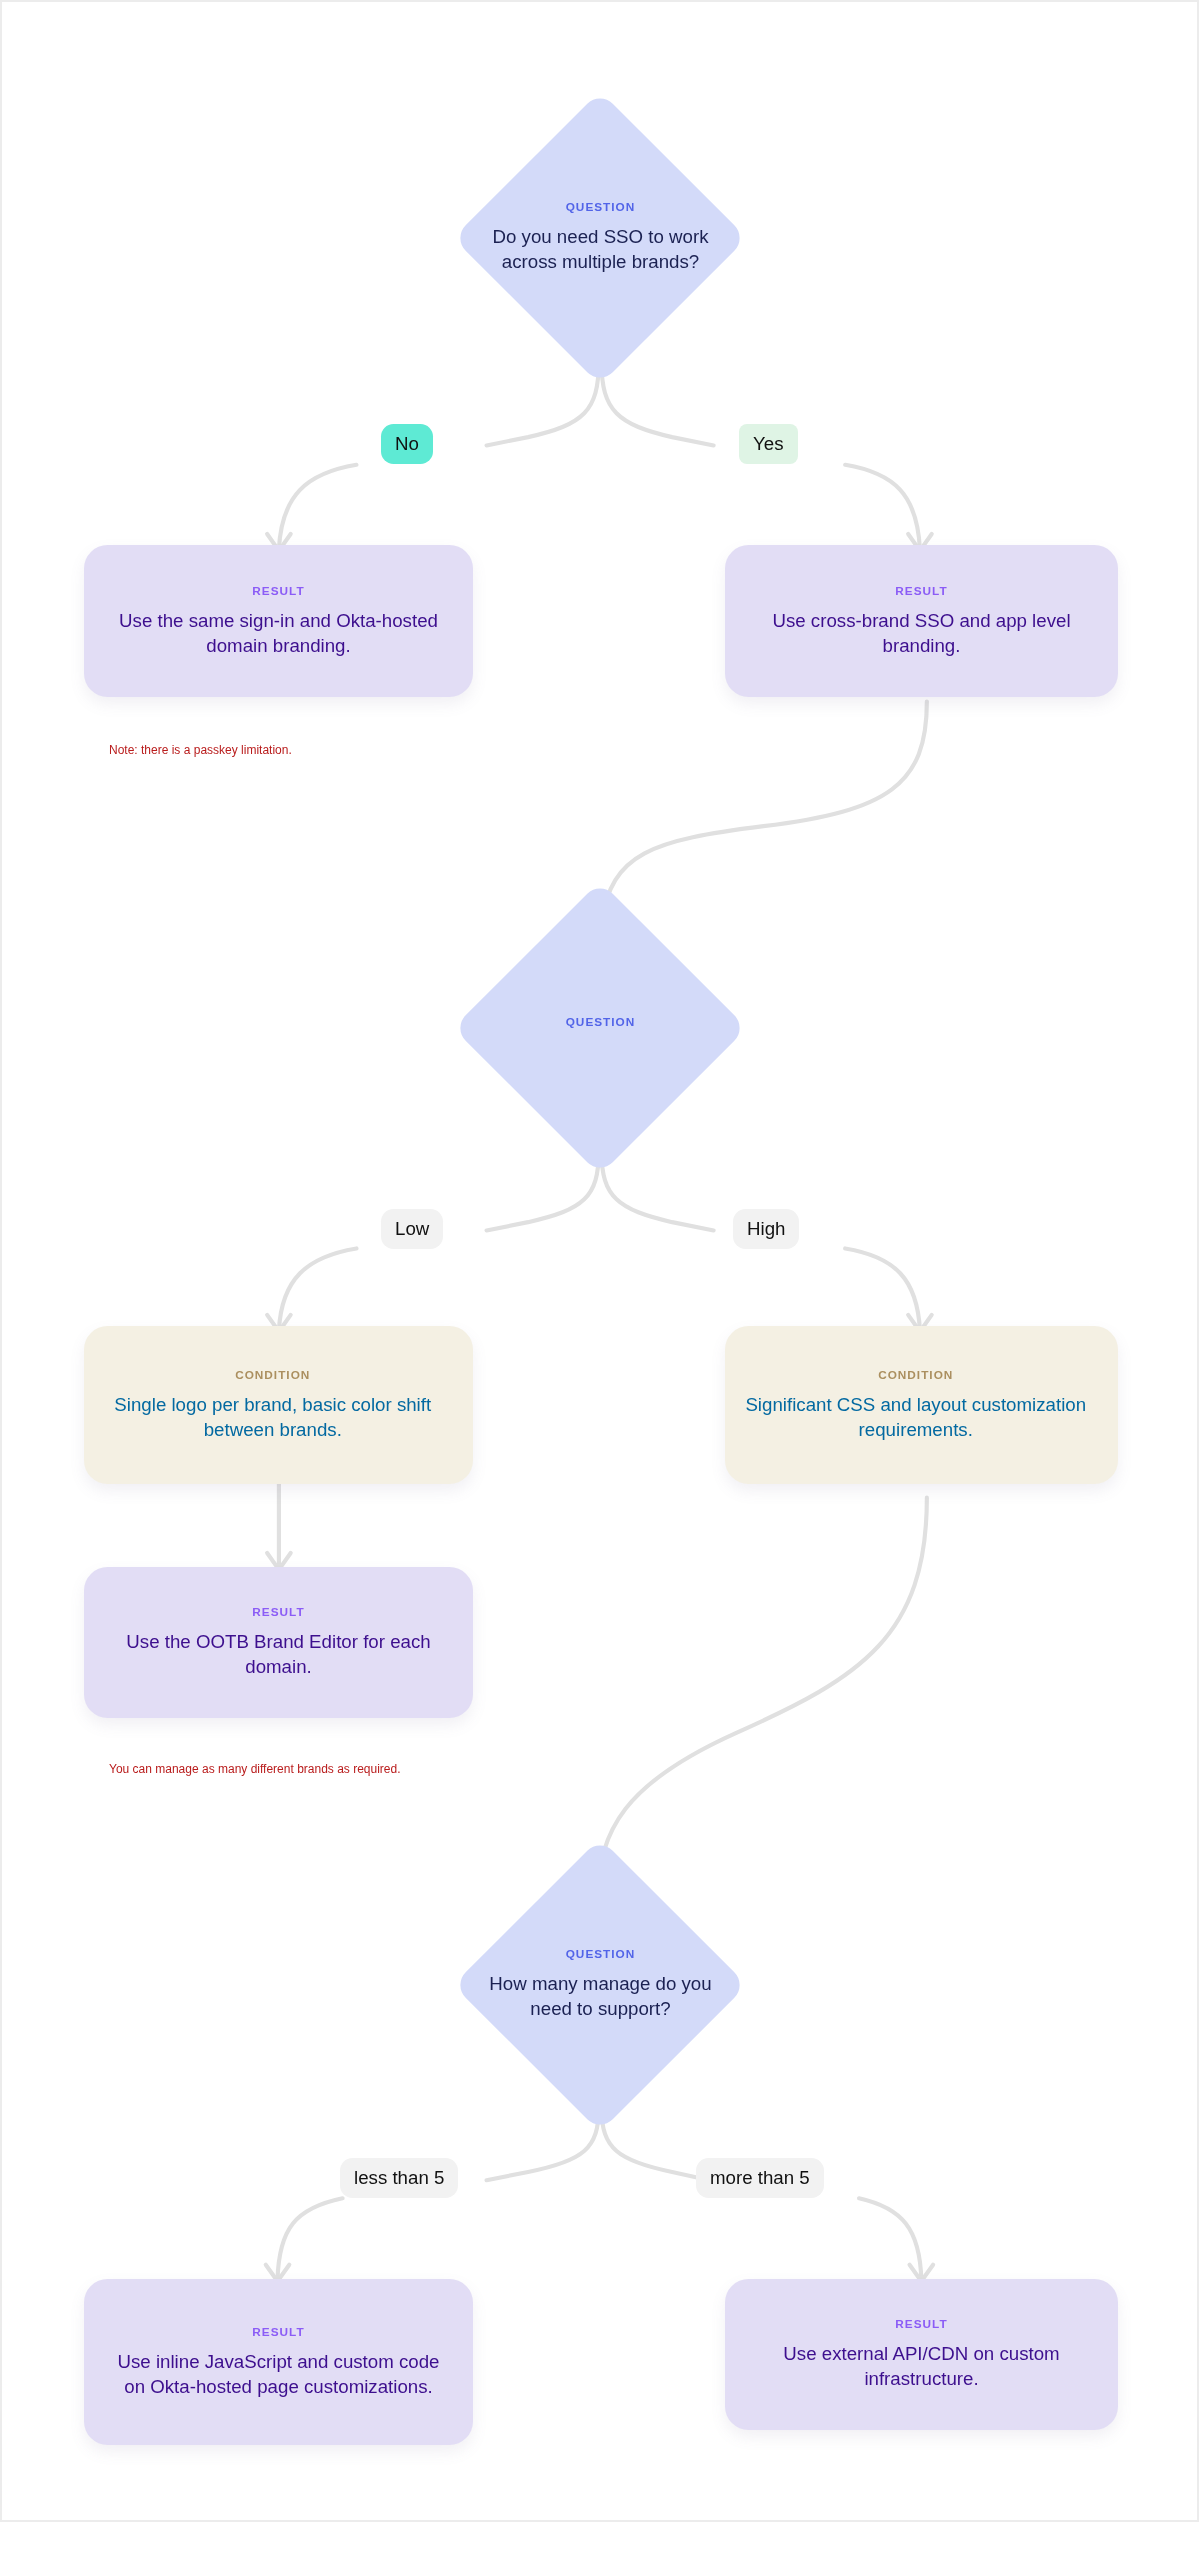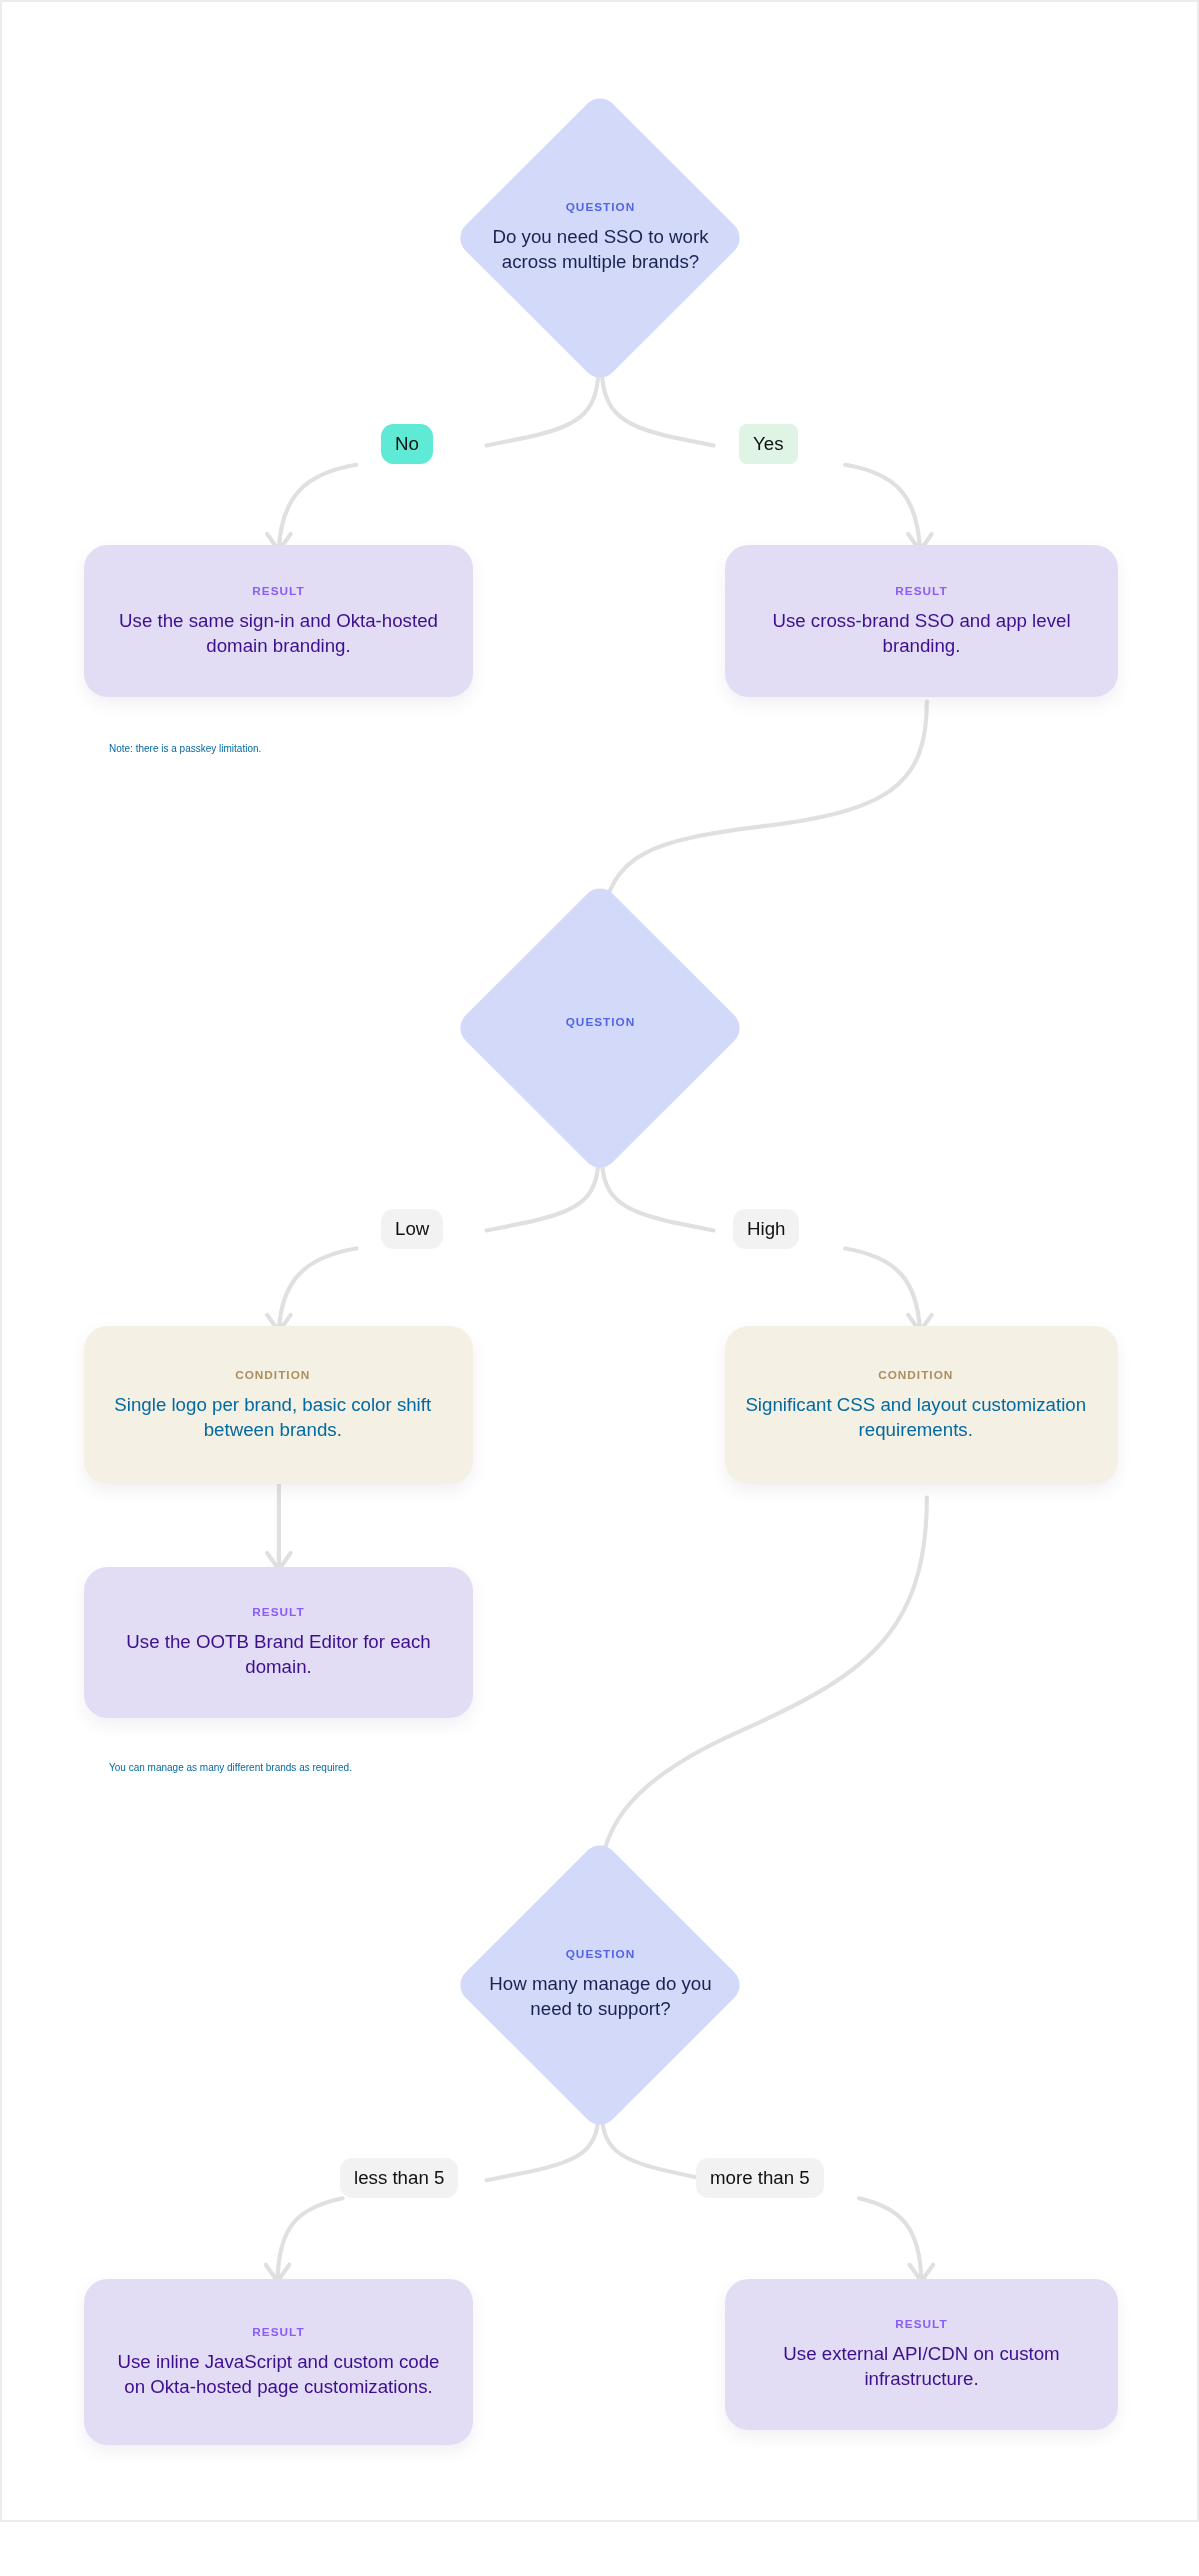--- a/index.html
+++ b/index.html
@@ -132,23 +132,23 @@
     white-space: nowrap;
     z-index: 5;
   }
   .pill.neutral { background: #f2f2f2; }
   .pill.negative { background: #5eead4; }
   .pill.positive { background: #dff4e5; border-radius: 8px; }
 
   
   .note {
     position: absolute;
-    font-size: 10px;
+    font-size: 12px;
     line-height: 1.45;
-    color: #0369a1;
+    color: #b91c1c;
     text-align: left;
   }
 </style>
 </head>
 <body>
 
 <div id="page">
   <div id="canvas">
 
     <svg id="edges" viewBox="0 0 1732 3720">

